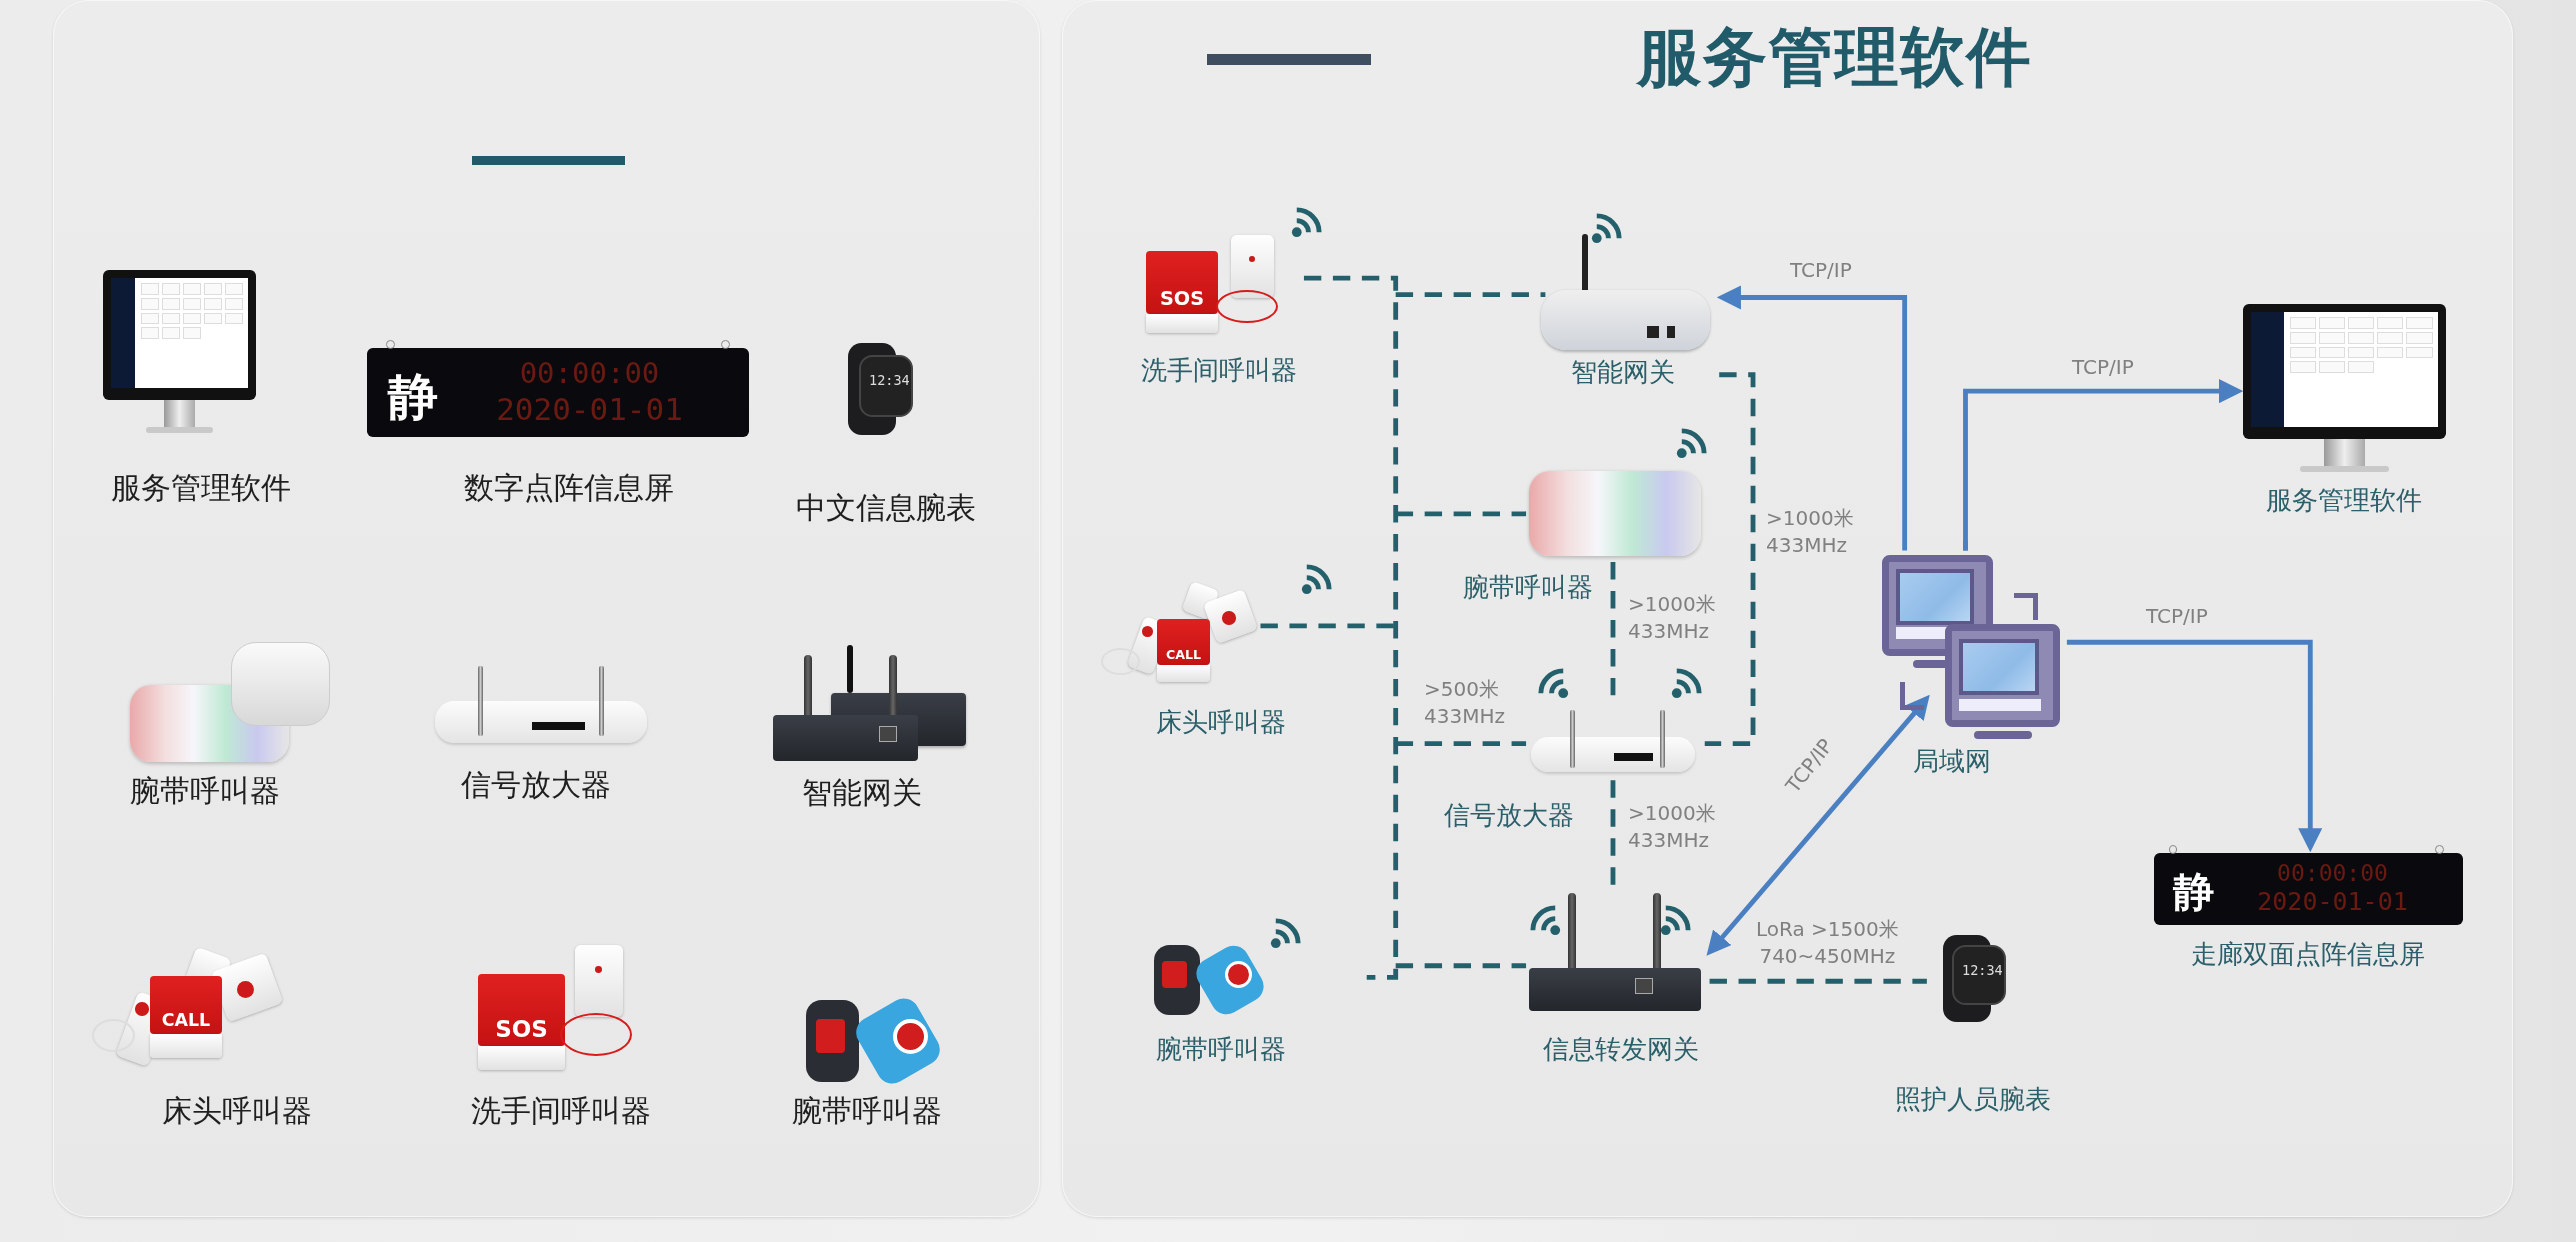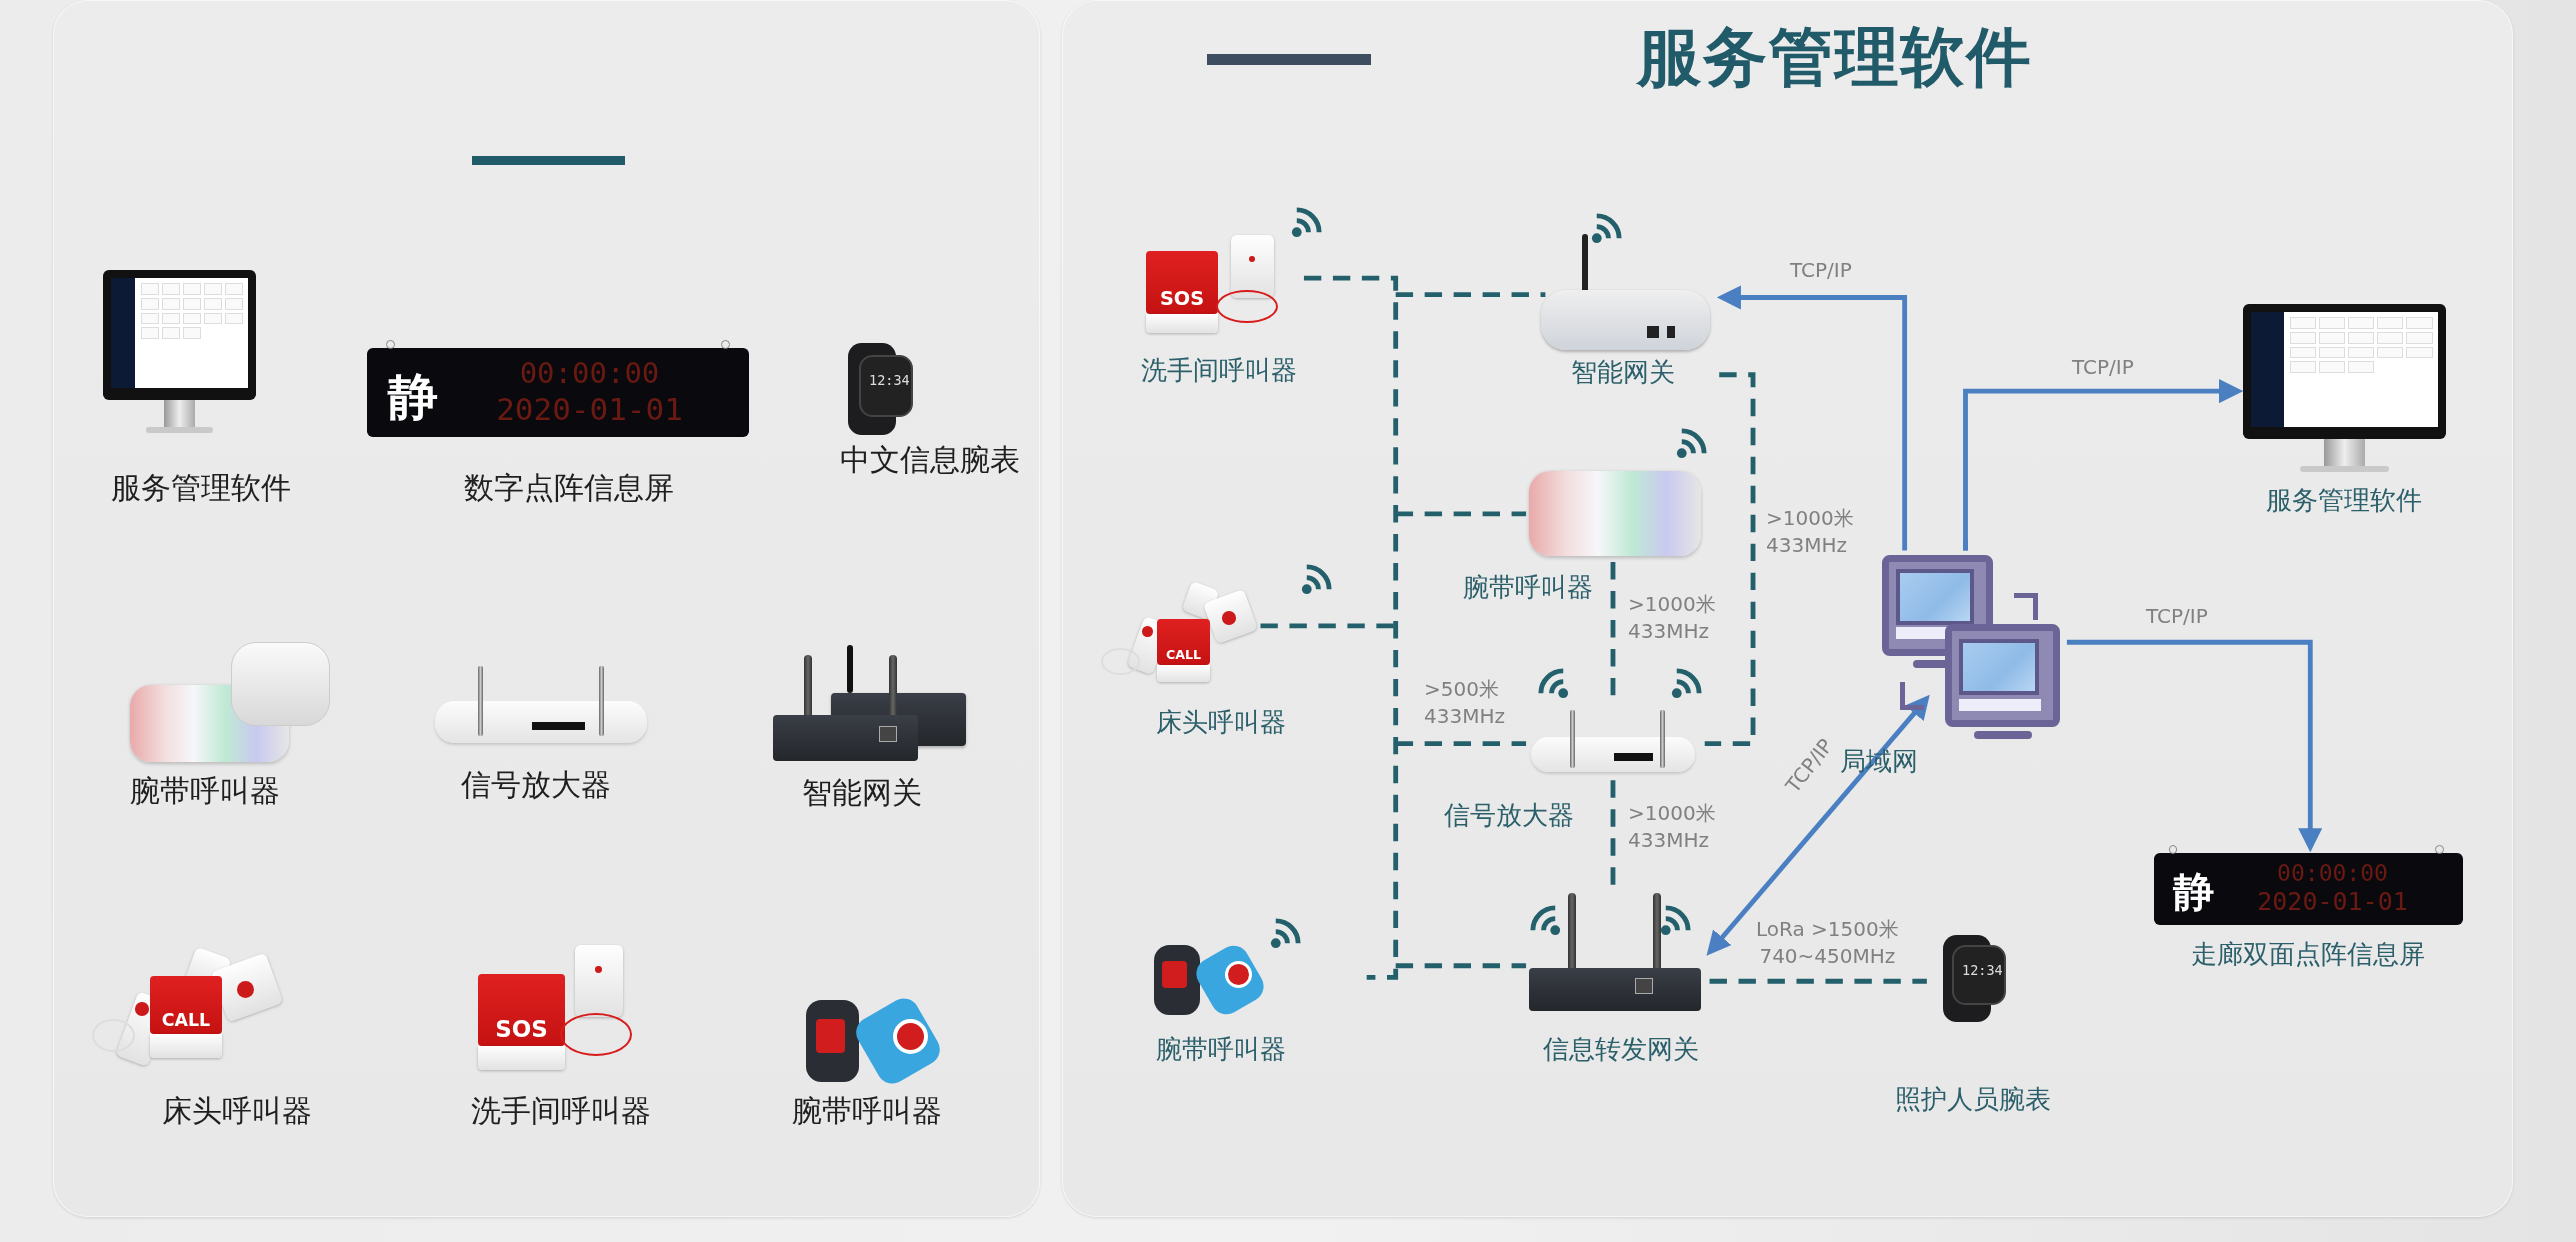--- a/index.html
+++ b/index.html
@@ -128,21 +128,21 @@
     <div class="led" style="left:126px;top:9.7px;width:193px;font-size:29px;">00:00:00</div>
     <div class="led" style="left:126px;top:44px;width:193px;font-size:31px;">2020-01-01</div>
   </div>
   <div class="caption" style="left:516px;top:468px;">数字点阵信息屏</div>
 
   <div class="dev watch" style="left:787px;top:343px;width:77px;height:92px;">
     <div class="band" style="left:7.7px;top:0;width:48px;height:92px;"></div>
     <div class="face" style="left:19.3px;top:11.6px;width:50px;height:58px;"></div>
     <div class="disp" style="left:29px;top:29px;font-size:13.5px;">12:34</div>
   </div>
-  <div class="caption" style="left:833px;top:440px;margin-left:44px;">中文信息腕表</div>
+  <div class="caption" style="left:833px;top:488px;">中文信息腕表</div>
 
   <div class="dev doorlight" style="left:77px;top:637px;width:208px;height:126px;">
     <div class="body" style="left:0;top:48px;width:159px;height:77px;"></div>
     <div class="cap" style="left:101px;top:4.8px;width:97px;height:82px;"></div>
   </div>
   <div class="caption" style="left:152px;top:771px;">腕带呼叫器</div>
 
   <div class="dev amp" style="left:382px;top:666px;width:212px;height:77px;">
     <div class="body" style="left:0;top:35px;width:212px;height:42px;"></div>
     <div class="ant" style="left:43px;top:0;height:70px;"></div>
@@ -369,21 +369,21 @@
   <div class="stand" style="left:34px;top:108px;width:53px;height:7.7px;border-radius:3.9px;"></div>
   <div class="mon" style="left:66px;top:72px;width:101px;height:89px;"></div>
   <div class="scr" style="left:80px;top:87px;width:72px;height:48px;"></div>
   <div class="chin" style="left:80px;top:147px;width:82px;height:11.6px;"></div>
   <div class="stand" style="left:95px;top:179px;width:58px;height:7.7px;border-radius:3.9px;"></div>
   <div class="stand" style="left:135px;top:41px;width:23px;height:4.8px;"></div>
   <div class="stand" style="left:154px;top:41px;width:4.8px;height:27px;"></div>
   <div class="stand" style="left:21px;top:130px;width:4.8px;height:27px;"></div>
   <div class="stand" style="left:21px;top:153px;width:24px;height:4.8px;"></div>
 </div>
-<div class="dcap" style="left:1879px;top:744px;font-family:Liberation Serif, serif;">局域网</div>
+<div class="dcap" style="left:1952px;top:744px;font-family:Liberation Serif, serif;">局域网</div>
 
 <div class="dev monitor" style="left:2243px;top:304px;width:203px;height:174px;">
   <div class="bezel" style="height:135px;">
       <div class="screen">
         <div class="side"></div>
         <div class="content">
           <i></i>
           <i></i>
           <i></i>
           <i></i>

